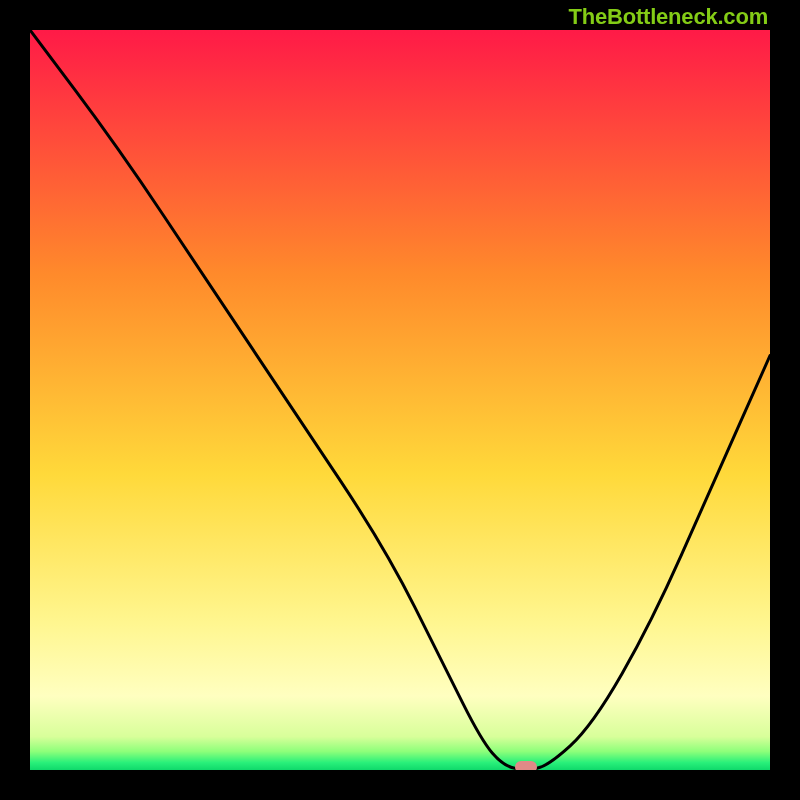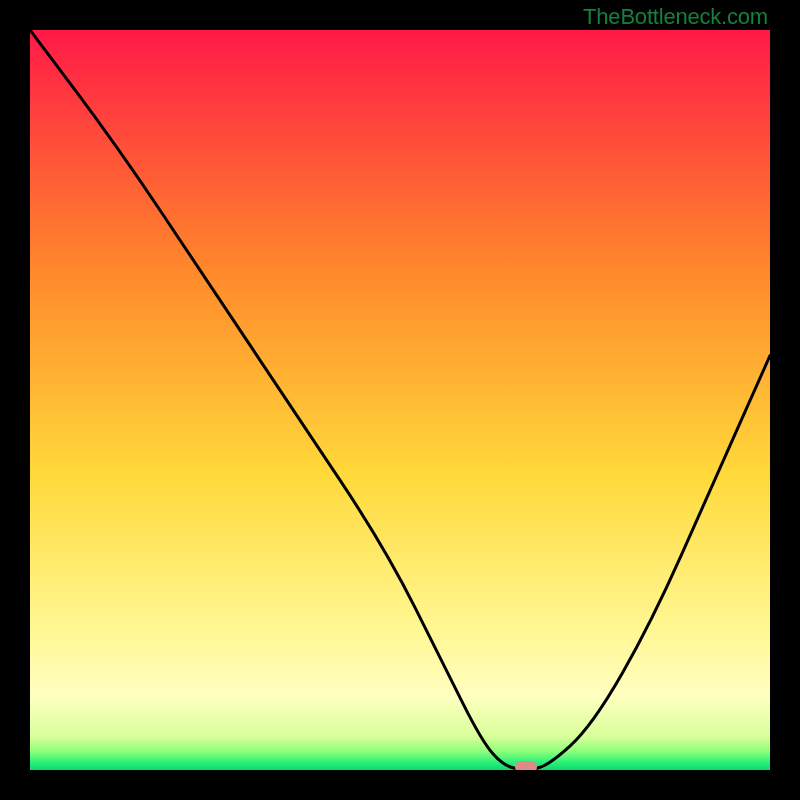--- a/index.html
+++ b/index.html
@@ -30,24 +30,24 @@
     position: absolute;
     left: 0;
     top: 0;
     width: 740px;
     height: 740px;
   }
   .watermark {
     position: absolute;
     top: 4px;
     right: 32px;
-    color: #15803d;
+    color: #84cc16;
     font-family: Arial, Helvetica, sans-serif;
     font-size: 22px;
-    font-weight: 400;
+    font-weight: 700;
     letter-spacing: -0.2px;
   }
   svg.curve {
     position: absolute;
     left: 0;
     top: 0;
     width: 740px;
     height: 740px;
   }
   .marker {

